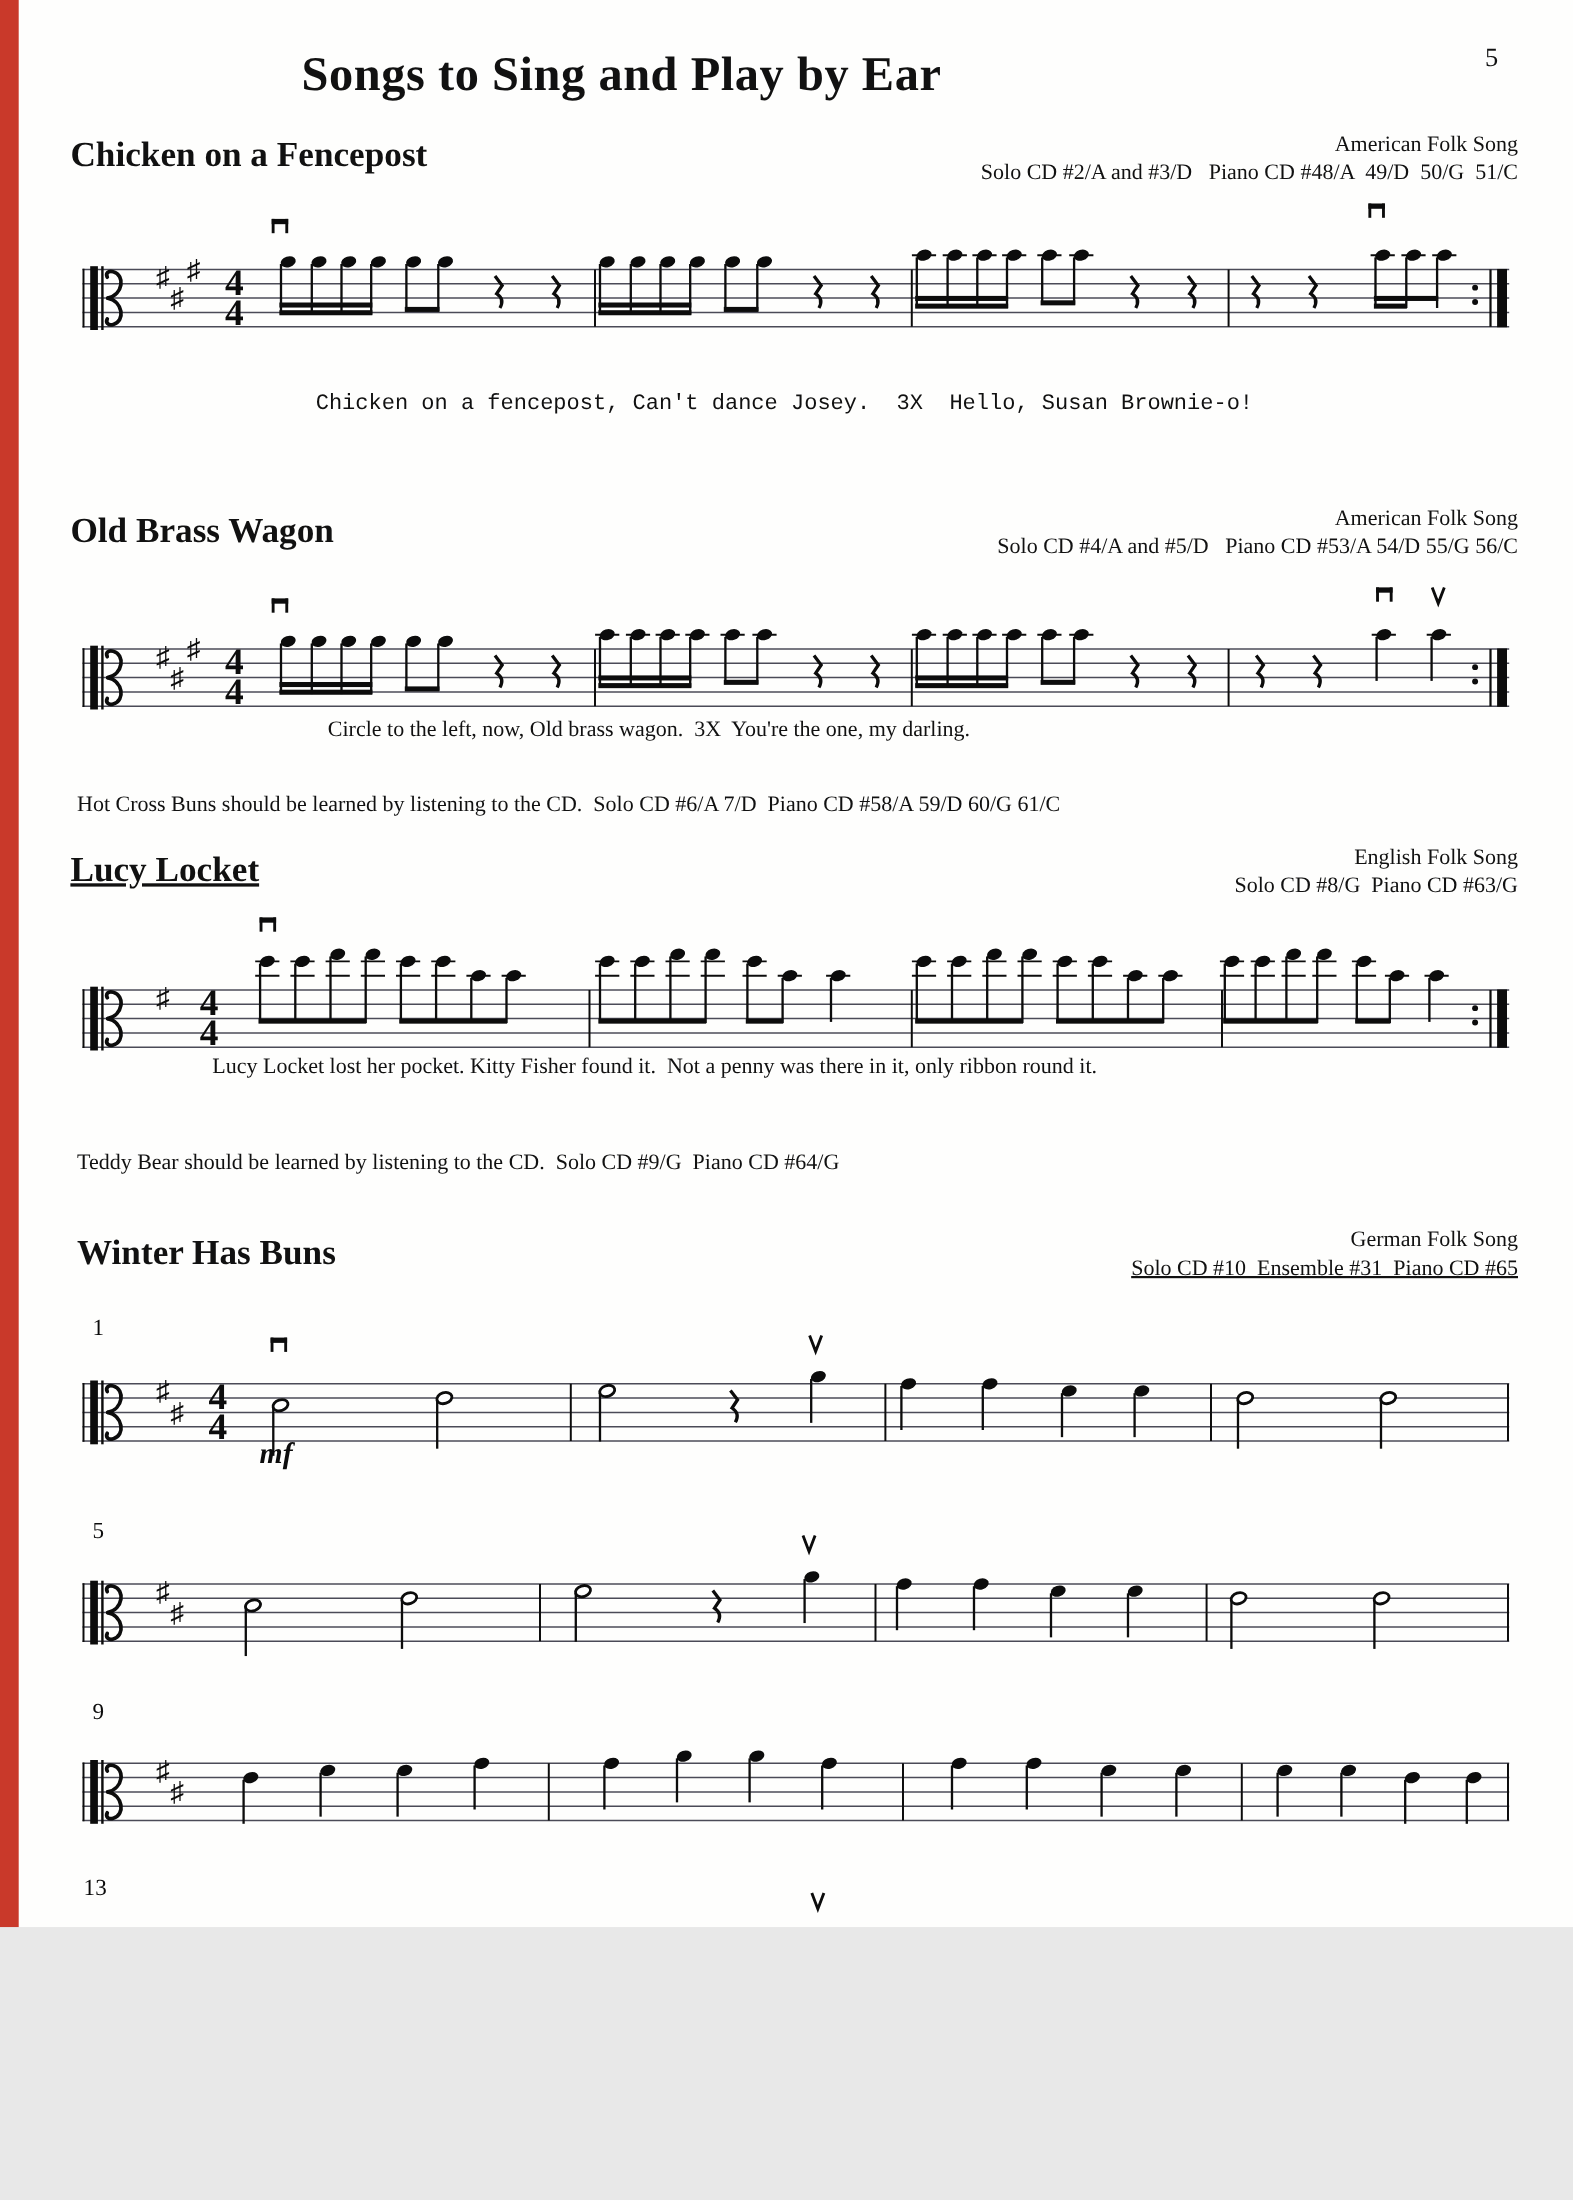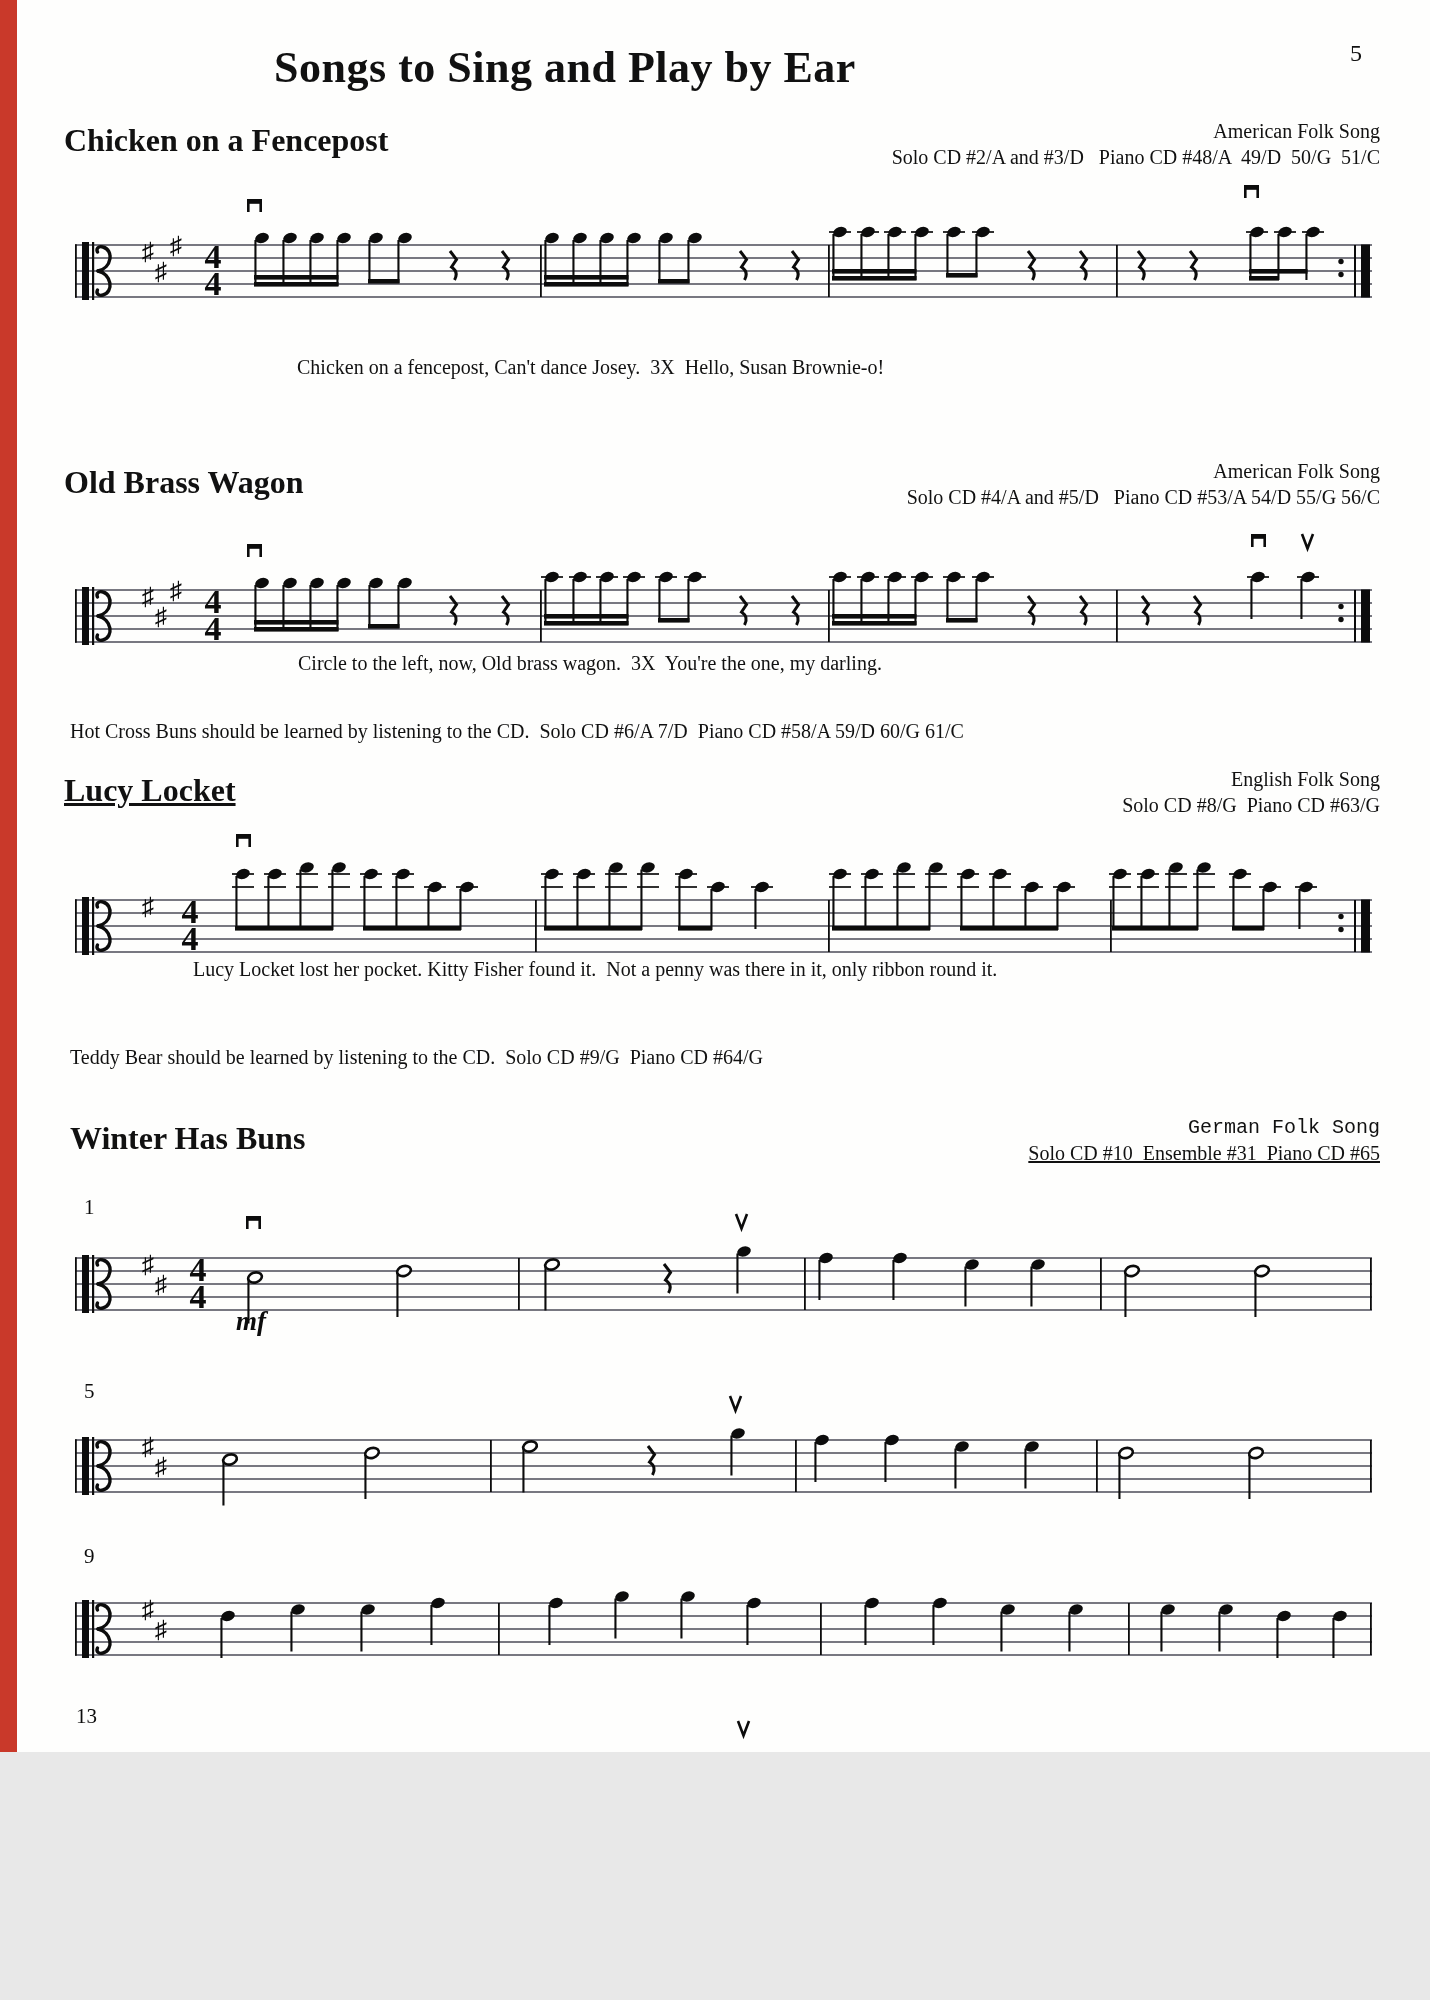--- a/index.html
+++ b/index.html
@@ -234,21 +234,21 @@
             <rect x="1249" y="31" width="30" height="4.6"></rect>
           </g>
           <g>
             <circle cx="1341" cy="16.5" r="2.7"></circle>
             <circle cx="1341" cy="29.5" r="2.7"></circle>
             <rect x="1354" y="0" width="2" height="52"></rect>
             <rect x="1361" y="-0.5" width="9" height="53"></rect>
           </g>
         </g>
       </svg></div>
-  <div class="lyric keep" style="left:297px;top:356px;">Chicken on a fencepost, Can't dance Josey.  3X  Hello, Susan Brownie-o!</div>
+  <div class="lyric keep" style="left:287px;top:356px;font-family:Liberation Mono, monospace;">Chicken on a fencepost, Can't dance Josey.  3X  Hello, Susan Brownie-o!</div>
 
   <div class="song-title abs" style="left:64px;top:464px;">Old Brass Wagon</div>
   <div class="song-origin keep" style="top:460px;">American Folk Song</div>
   <div class="song-cd keep" style="top:486px;">Solo CD #4/A and #5/D   Piano CD #53/A 54/D 55/G 56/C</div>
   <div class="staff-host" style="top: 498px;"><svg width="1430" height="200" viewBox="0 -92 1430 200">
         <g fill="#0c0c0c" font-family="&quot;Liberation Serif&quot;,serif">
           <g>
             <line x1="75" y1="0" x2="1372" y2="0" stroke="#4b4b57" stroke-width="1.4"></line>
             <line x1="75" y1="13" x2="1372" y2="13" stroke="#4b4b57" stroke-width="1.4"></line>
             <line x1="75" y1="26" x2="1372" y2="26" stroke="#4b4b57" stroke-width="1.4"></line>
@@ -700,21 +700,21 @@
             <rect x="1354" y="0" width="2" height="52"></rect>
             <rect x="1361" y="-0.5" width="9" height="53"></rect>
           </g>
         </g>
       </svg></div>
   <div class="lyric keep" style="left:193px;top:958px;">Lucy Locket lost her pocket. Kitty Fisher found it.  Not a penny was there in it, only ribbon round it.</div>
 
   <div class="note-line keep" style="left:70px;top:1046px;">Teddy Bear should be learned by listening to the CD.  Solo CD #9/G  Piano CD #64/G</div>
 
   <div class="song-title abs" style="left:70px;top:1120px;">Winter Has Buns</div>
-  <div class="song-origin keep" style="top:1116px;font-family:Liberation Mono, monospace;">German Folk Song</div>
+  <div class="song-origin keep" style="top:1116px;">German Folk Song</div>
   <div class="song-cd keep" style="top:1142px;text-decoration:underline;">Solo CD #10  Ensemble #31  Piano CD #65</div>
   <div class="staff-host" style="top: 1166px;"><svg width="1430" height="200" viewBox="0 -92 1430 200">
         <g fill="#0c0c0c" font-family="&quot;Liberation Serif&quot;,serif">
           <g>
             <line x1="75" y1="0" x2="1372" y2="0" stroke="#4b4b57" stroke-width="1.4"></line>
             <line x1="75" y1="13" x2="1372" y2="13" stroke="#4b4b57" stroke-width="1.4"></line>
             <line x1="75" y1="26" x2="1372" y2="26" stroke="#4b4b57" stroke-width="1.4"></line>
             <line x1="75" y1="39" x2="1372" y2="39" stroke="#4b4b57" stroke-width="1.4"></line>
             <line x1="75" y1="52" x2="1372" y2="52" stroke="#4b4b57" stroke-width="1.4"></line>
           </g>

